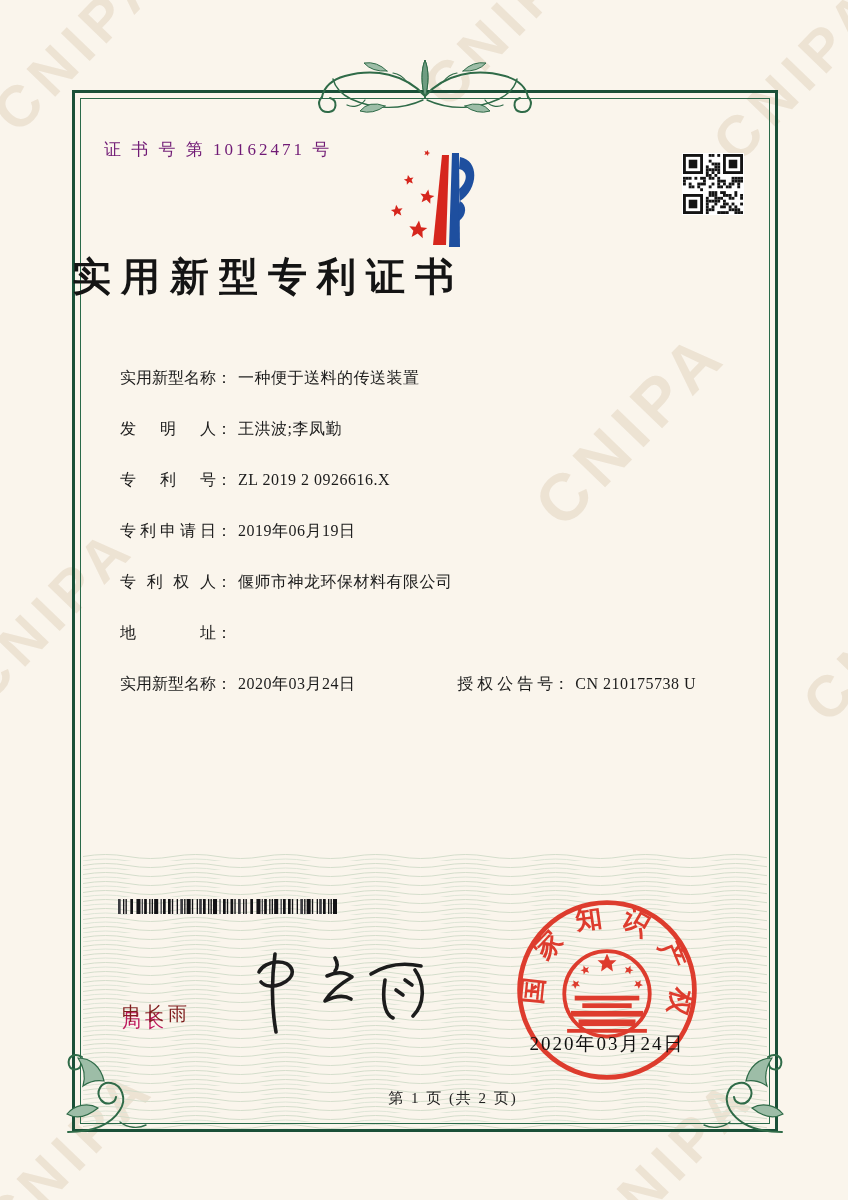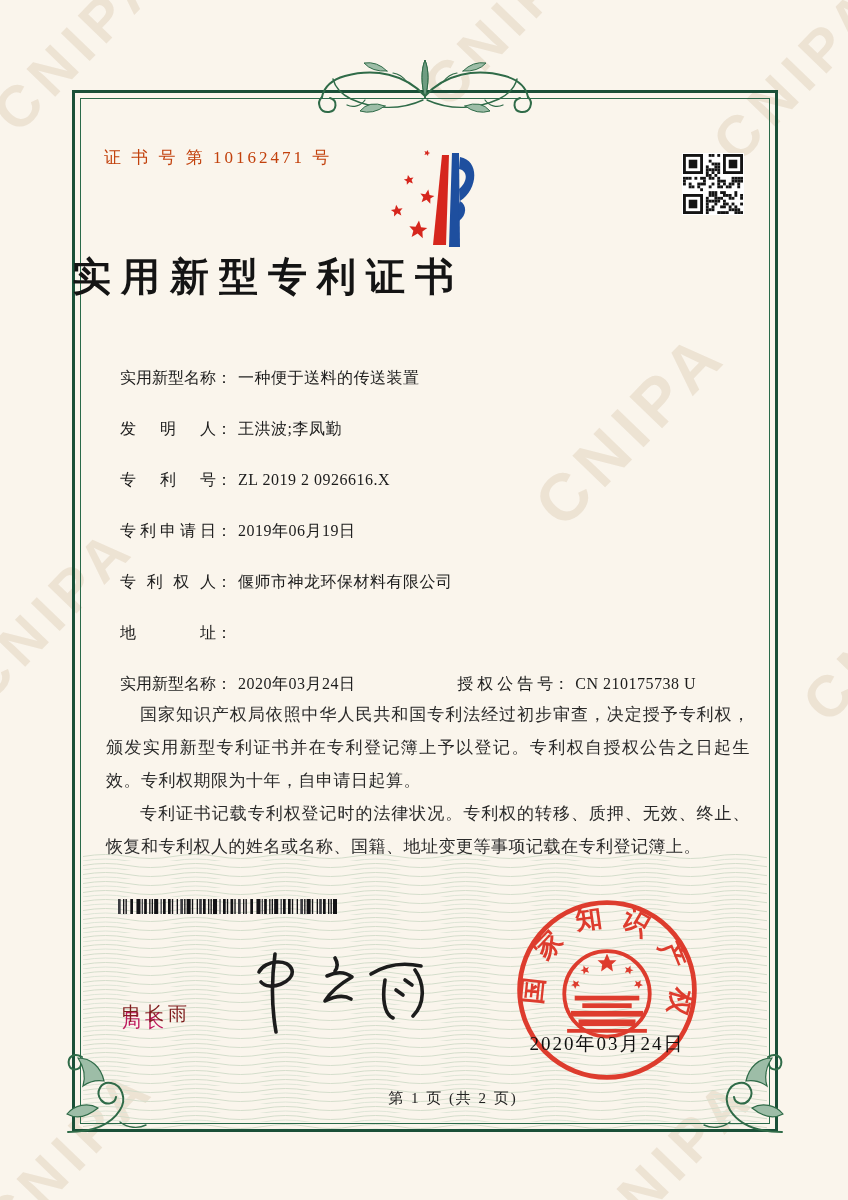--- a/index.html
+++ b/index.html
@@ -13,21 +13,21 @@
       transform:rotate(-46deg);white-space:nowrap;pointer-events:none;}
   
   .frame-outer{position:absolute;left:72px;top:90px;width:706px;height:1042px;
       border:3px solid #1a5038;box-sizing:border-box;}
   .frame-inner{position:absolute;left:80px;top:98px;width:690px;height:1026px;
       border:1px solid #2a6a4a;box-sizing:border-box;}
   .guilloche{position:absolute;left:83px;top:852px;}
   .ornament{position:absolute;left:315px;top:56px;}
   .flourish{position:absolute;}
   
-  .cert-no{position:absolute;left:104px;top:146px;font-size:17px;letter-spacing:3px;color:#c2410c;}
+  .cert-no{position:absolute;left:104px;top:138px;font-size:17px;letter-spacing:3px;color:#701a75;}
   .logo{position:absolute;left:363px;top:145px;}
   .qr{position:absolute;left:682px;top:153px;background:#fff;padding:1px;}
   .title{position:absolute;left:72px;width:706px;top:250px;margin:0;text-align:left;
       font-size:39px;font-weight:bold;letter-spacing:10px;color:#141414;}
   
   .fields{position:absolute;left:120px;top:352px;width:576px;font-size:16px;color:#1b1b1b;}
   .frow{height:51px;display:flex;align-items:center;line-height:24px;font-family:Liberation Serif, serif;}
   .fgroup{display:flex;}
   .fgroup.right{margin-left:auto;}
   .flabel{display:inline-block;width:96px;text-align:justify;text-align-last:justify;}
@@ -309,24 +309,20 @@
         <span class="fvalue">2020年03月24日</span>
       </span>
       <span class="fgroup right">
         <span class="flabel">授权公告号</span>
           <span class="fcolon">：</span>
         <span class="fvalue">CN 210175738 U</span>
       </span>
     </div>
   </div>
 
-  <div class="body-text">
-    <p>国家知识产权局依照中华人民共和国专利法经过初步审查，决定授予专利权，颁发实用新型专利证书并在专利登记簿上予以登记。专利权自授权公告之日起生效。专利权期限为十年，自申请日起算。</p>
-    <p>专利证书记载专利权登记时的法律状况。专利权的转移、质押、无效、终止、恢复和专利权人的姓名或名称、国籍、地址变更等事项记载在专利登记簿上。</p>
-  </div>
 
   <svg id="barcode-svg" class="barcode" width="219" height="15" viewBox="0 0 219 15">
       <rect x="0" y="0" width="2.7" height="15" fill="#3d3d42"></rect>
       <rect x="5" y="0" width="1.35" height="15" fill="#131316"></rect>
       <rect x="7.5" y="0" width="1.35" height="15" fill="#131316"></rect>
       <rect x="12.3" y="0" width="2.7" height="15" fill="#131316"></rect>
       <rect x="18.450000000000003" y="0" width="4.050000000000001" height="15" fill="#131316"></rect>
       <rect x="23.650000000000006" y="0" width="1.35" height="15" fill="#3d3d42"></rect>
       <rect x="26.150000000000006" y="0" width="2.7" height="15" fill="#131316"></rect>
       <rect x="31.150000000000006" y="0" width="1.35" height="15" fill="#131316"></rect>

